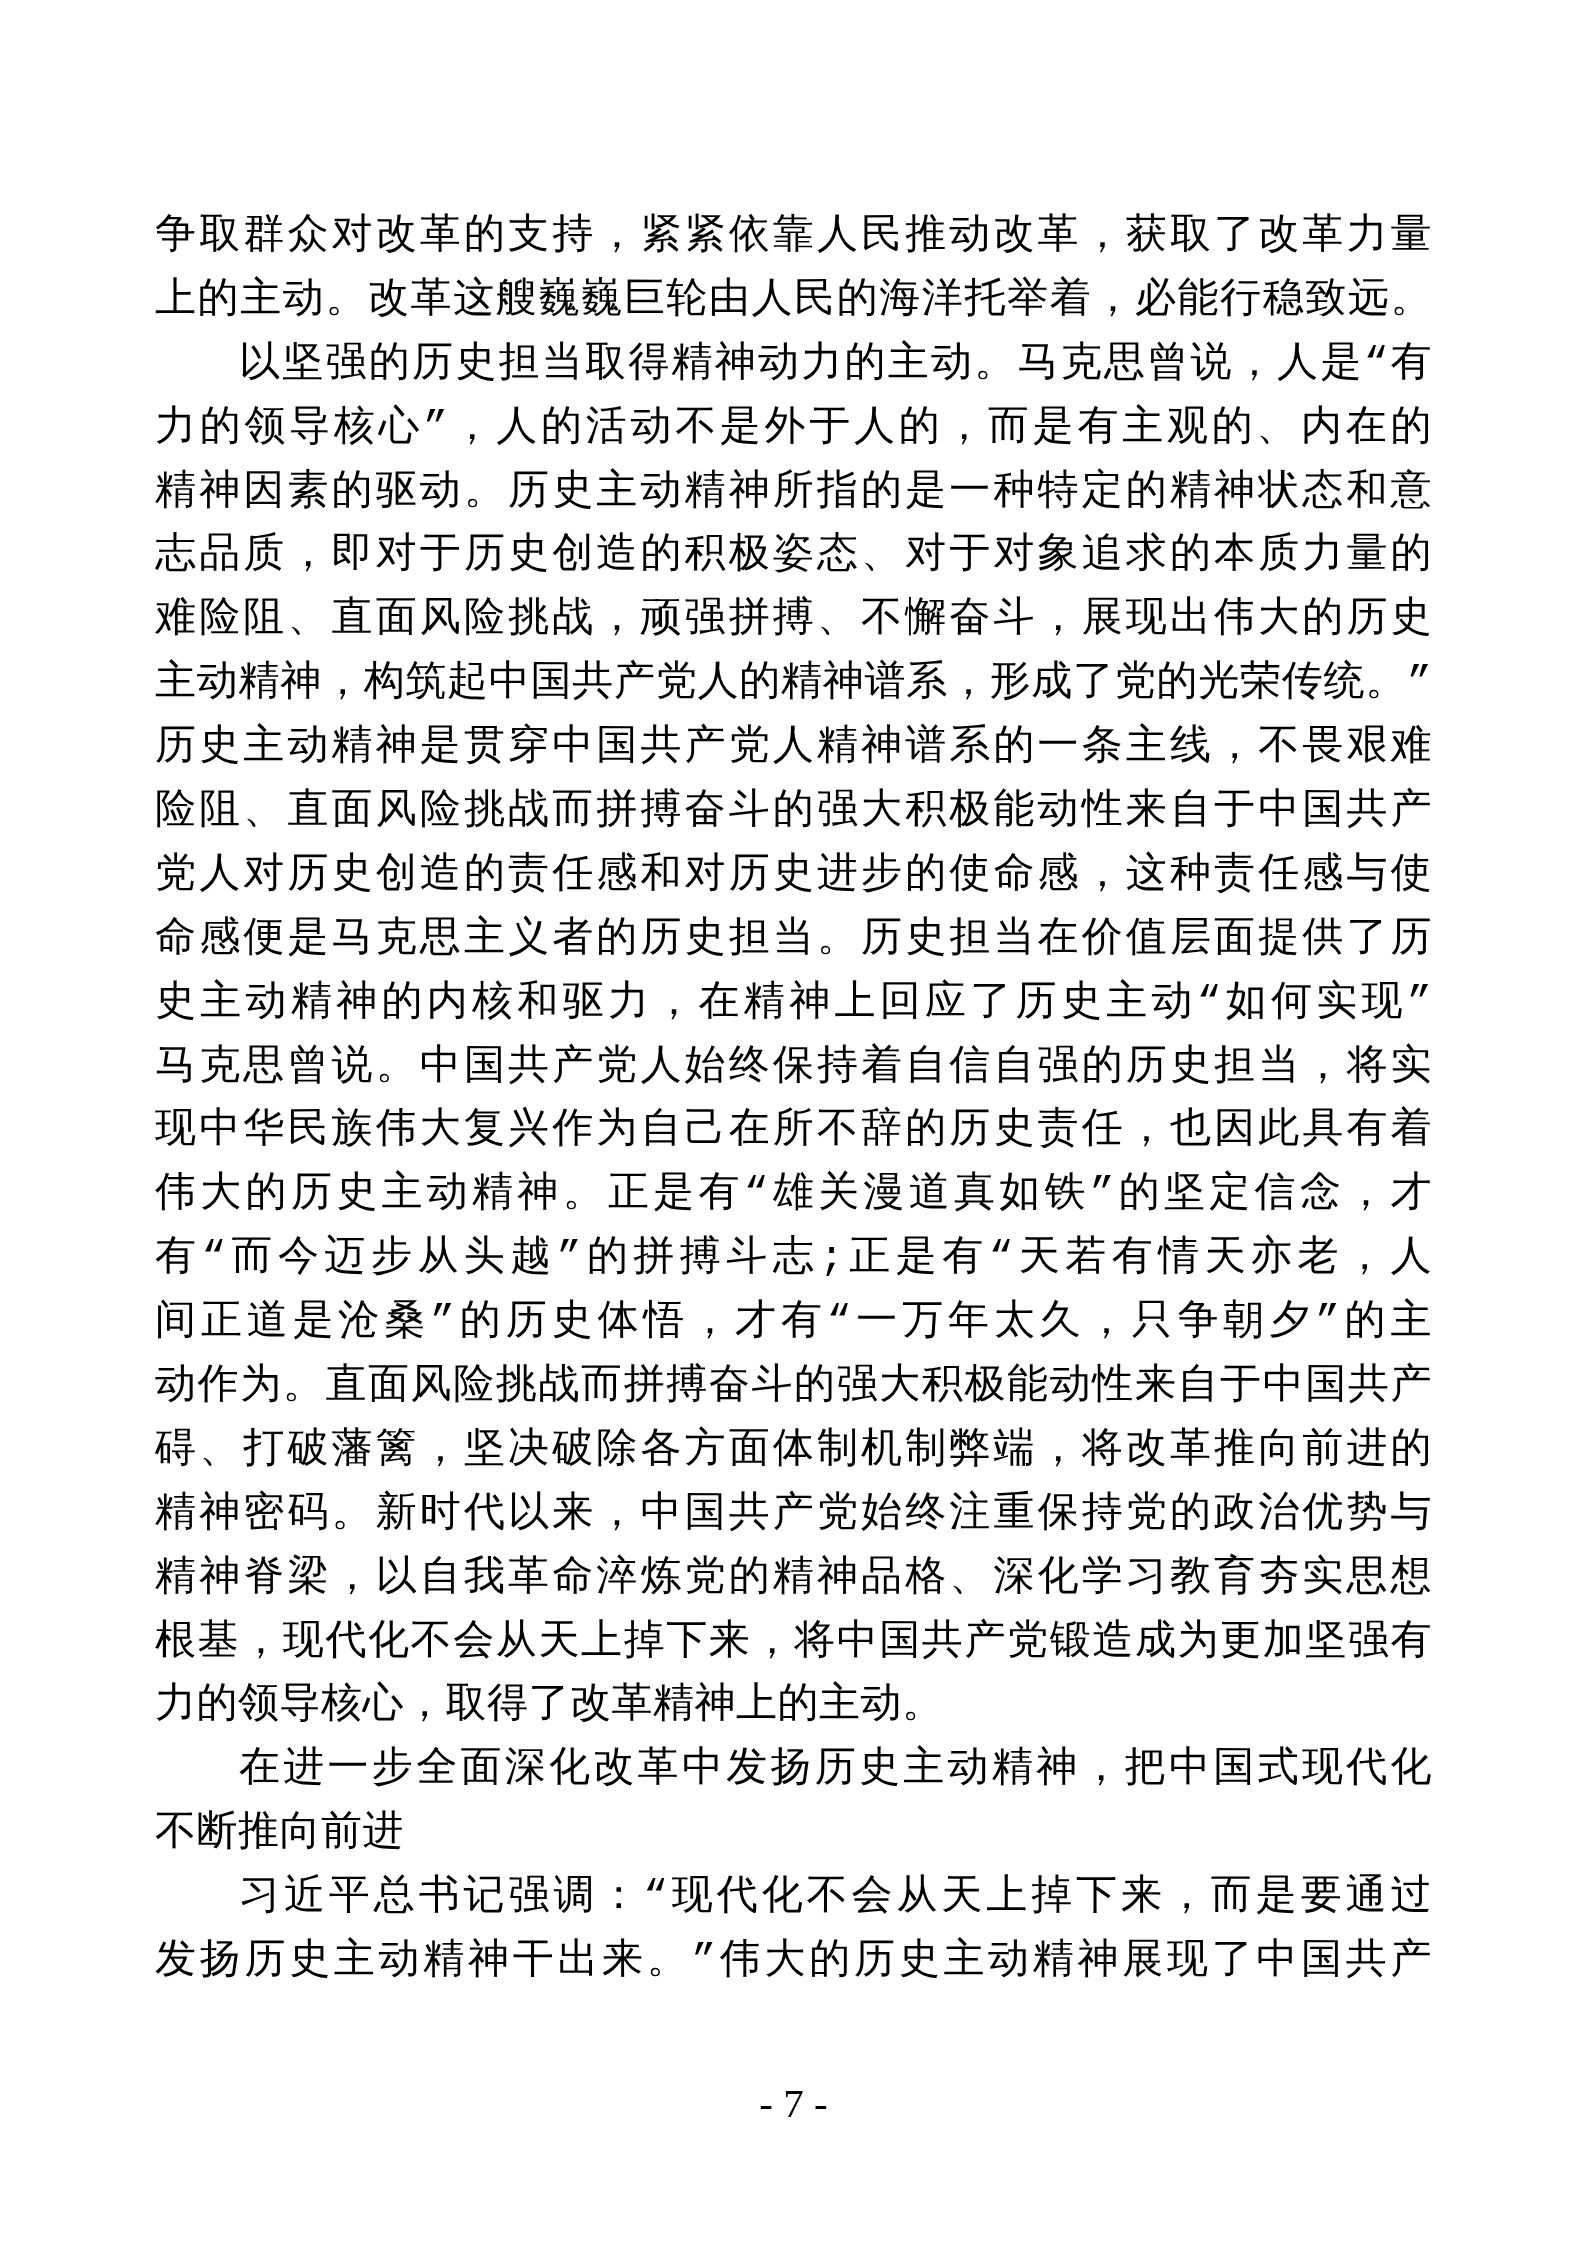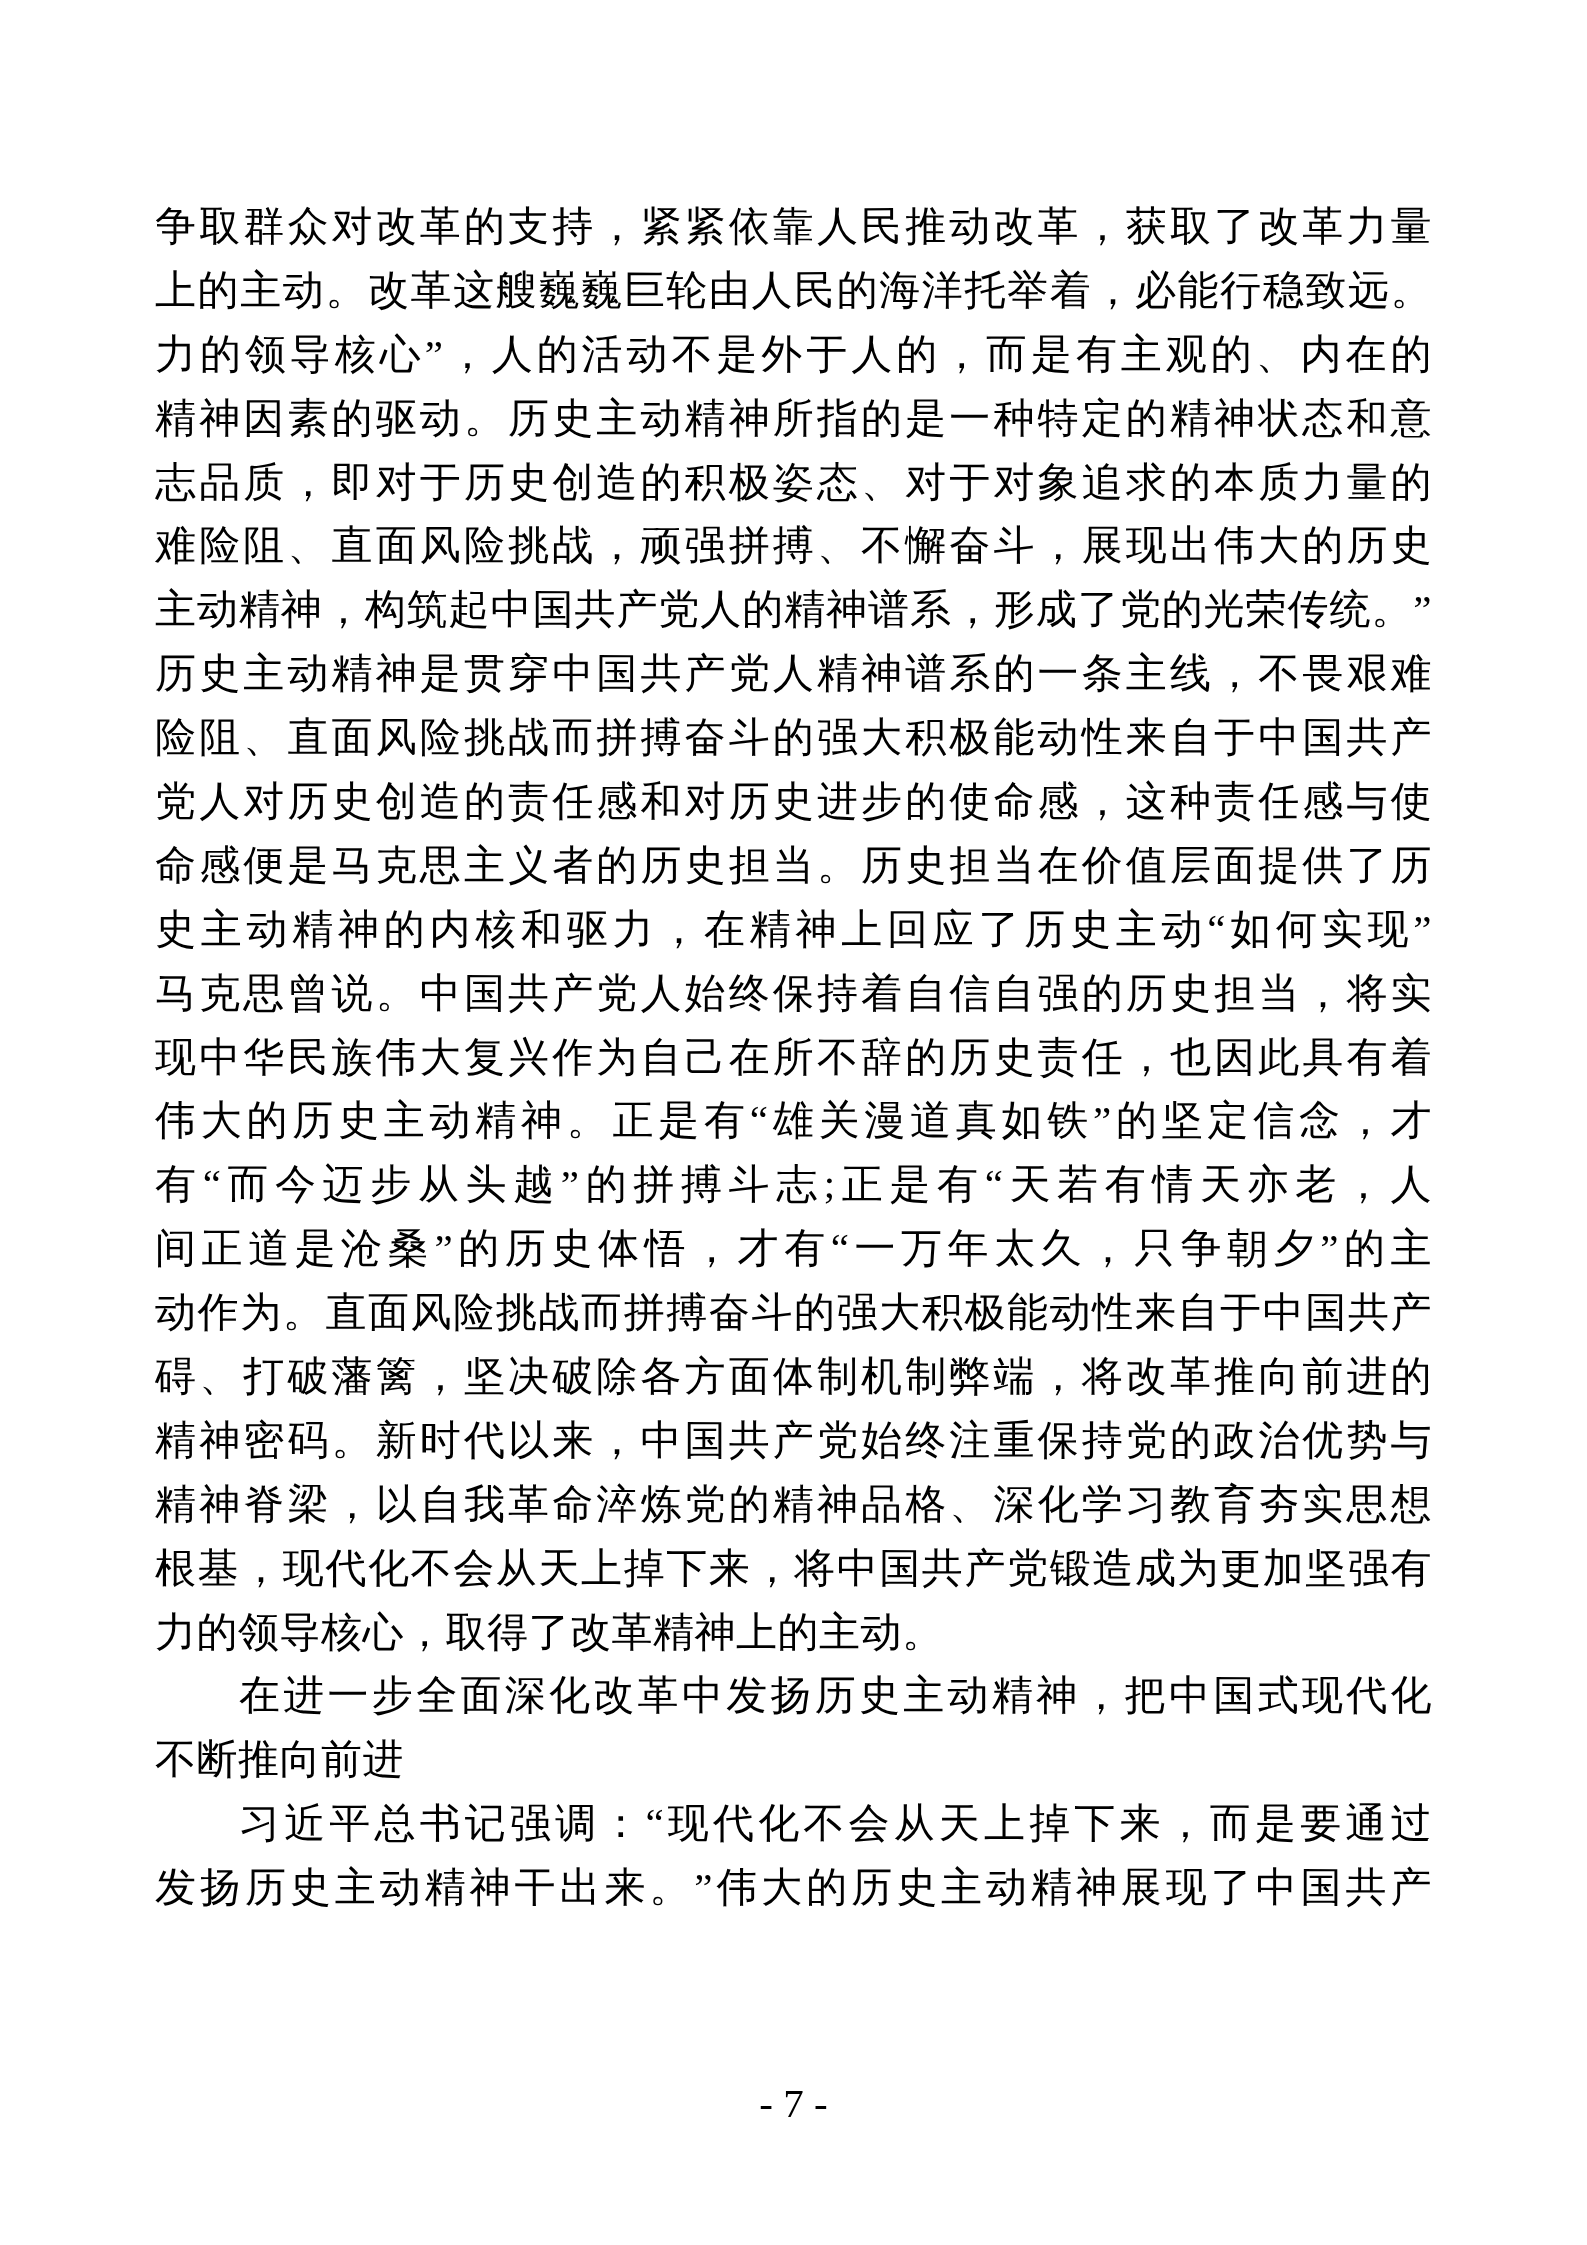--- a/index.html
+++ b/index.html
@@ -16,22 +16,23 @@
     overflow: hidden;
   }
   .page {
     position: absolute;
     inset: 0;
     background: #ffffff;
   }
   .content {
     position: absolute;
     left: 155px;
-    top: 195px;
+    top: 205px;
     width: 1277px;
+    font-family: Liberation Mono, monospace;
   }
   .line {
     font-size: 41px;
     line-height: 63.9px;
     height: 63.9px;
     white-space: nowrap;
     letter-spacing: 0.5px;
     color: #000000;
   }
   .line.justify {
@@ -53,20 +54,21 @@
     color: #000000;
   }
 </style>
 </head>
 <body>
 
 <div class="page">
   <div class="content">
     <div class="line justify">争取群众对改革的支持，紧紧依靠人民推动改革，获取了改革力量</div>
     <div class="line justify">上的主动。改革这艘巍巍巨轮由人民的海洋托举着，必能行稳致远。</div>
+    <div class="line justify indent">以坚强的历史担当取得精神动力的主动。马克思曾说，人是“有</div>
     <div class="line justify">力的领导核心”，人的活动不是外于人的，而是有主观的、内在的</div>
     <div class="line justify">精神因素的驱动。历史主动精神所指的是一种特定的精神状态和意</div>
     <div class="line justify">志品质，即对于历史创造的积极姿态、对于对象追求的本质力量的</div>
     <div class="line justify">难险阻、直面风险挑战，顽强拼搏、不懈奋斗，展现出伟大的历史</div>
     <div class="line justify">主动精神，构筑起中国共产党人的精神谱系，形成了党的光荣传统。”</div>
     <div class="line justify">历史主动精神是贯穿中国共产党人精神谱系的一条主线，不畏艰难</div>
     <div class="line justify">险阻、直面风险挑战而拼搏奋斗的强大积极能动性来自于中国共产</div>
     <div class="line justify">党人对历史创造的责任感和对历史进步的使命感，这种责任感与使</div>
     <div class="line justify">命感便是马克思主义者的历史担当。历史担当在价值层面提供了历</div>
     <div class="line justify">史主动精神的内核和驱力，在精神上回应了历史主动“如何实现”</div>

